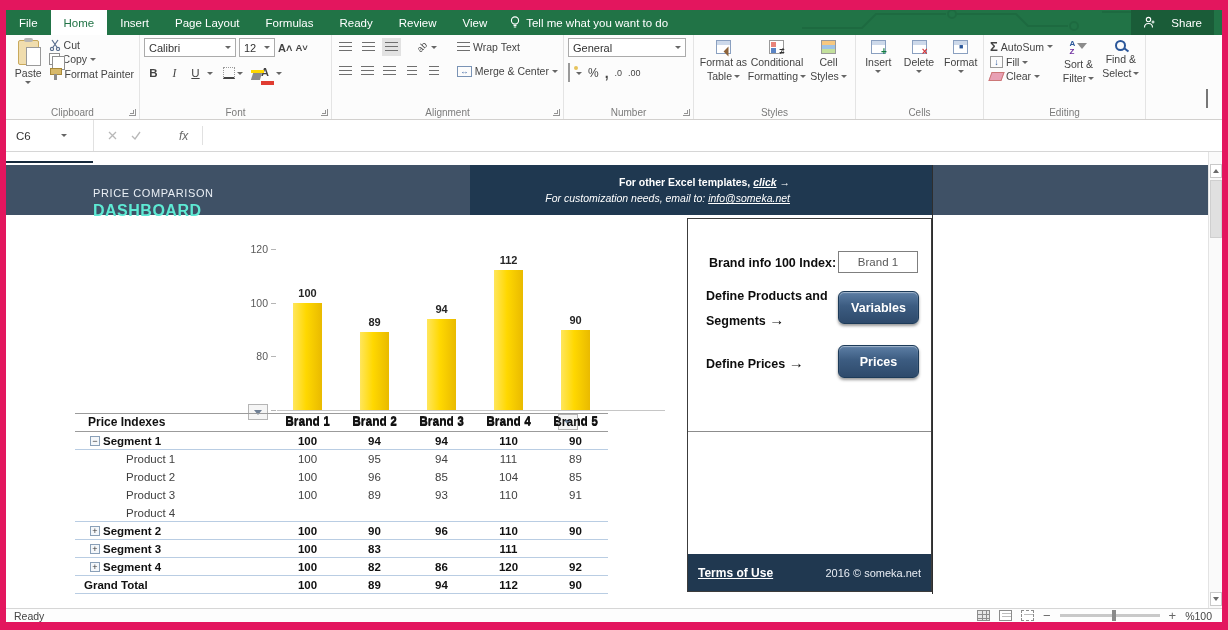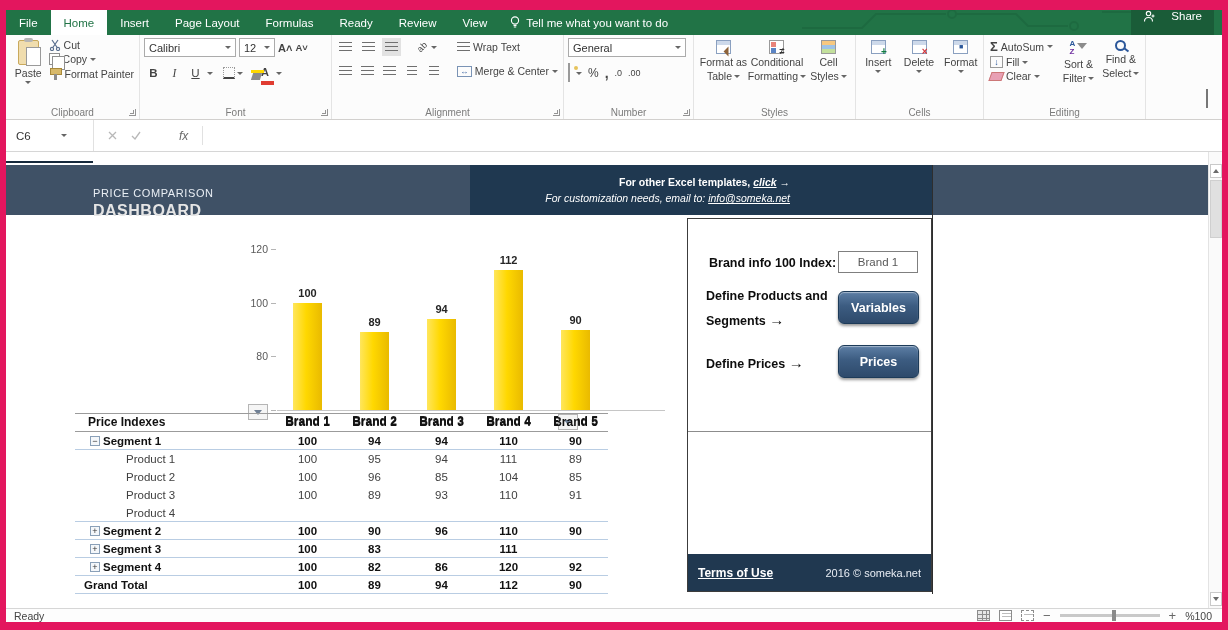--- a/index.html
+++ b/index.html
@@ -7,21 +7,21 @@
   body { position:relative; overflow:hidden; background:#e3165e;
          font-family:"Liberation Sans","DejaVu Sans",sans-serif; }
   .app { position:absolute; left:6px; top:10px; width:1216px; height:612px; background:#fff; }
 
   
   .tabbar { position:absolute; left:0; top:0; width:100%; height:25px; background:#217346; display:flex; align-items:stretch; }
   .deco { position:absolute; right:0; top:0; width:420px; height:25px; opacity:.55; pointer-events:none; }
   .tab { color:#fff; font-size:11.5px; padding:8px 13px; display:flex; align-items:center; position:relative; z-index:1; }
   .tab.active { background:#fff; color:#217346; }
   .tellme { display:flex; align-items:center; gap:6px; color:#fff; font-size:11.5px; padding:0 10px; z-index:1; }
-  .share { position:absolute; right:8px; top:0; height:25px; display:flex; gap:15px;
+  .share { position:absolute; right:8px; top:0; height:25px; display:flex; align-items:center; gap:15px;
            background:#1a5c38; color:#fff; font-size:11.5px; padding:0 12px; z-index:1; }
 
   
   .ribbon { position:absolute; left:0; top:25px; width:100%; height:85px; background:#fcfcfc; border-bottom:1px solid #d2d0ce; display:flex; }
   .grp { position:relative; border-right:1px solid #e4e4e4; padding:3px 3px 15px 4px; flex:0 0 auto; }
   .grp-label { position:absolute; bottom:1px; left:0; right:0; text-align:center; font-size:10px; color:#7b7b7b; }
   .launcher { position:absolute; right:3px; bottom:3px; width:7px; height:7px; border-right:1px solid #949494; border-bottom:1px solid #949494; }
   .launcher:after { content:""; position:absolute; right:1px; bottom:1px; width:3px; height:3px; border-right:1px solid #949494; border-bottom:1px solid #949494; }
   .rbtn { display:flex; align-items:center; gap:3px; font-size:10.5px; color:#444; padding:1px 2px; white-space:nowrap; }
   .bigbtn { display:flex; flex-direction:column; align-items:center; font-size:10.5px; color:#444; justify-content:flex-start; gap:2px; padding-top:2px; }
@@ -79,21 +79,21 @@
   .finput { flex:1; height:100%; }
 
   
   .sheet { position:absolute; left:0; top:142px; width:1216px; height:456px; background:#fff; overflow:hidden; }
   .abs { position:absolute; }
   .topline { left:0; top:9px; width:87px; height:2px; background:#16293c; }
   .band-left  { left:0;   top:13px; width:464px; height:50px; background:#3f5166; }
   .band-mid   { left:464px; top:13px; width:462px; height:50px; background:#1f3850; }
   .band-right { left:926px; top:13px; width:276px; height:50px; background:#3f5166; }
   .band-title-sm { left:87px; top:22px; font-size:11px; letter-spacing:.6px; color:#e9eef4; }
-  .band-title-lg { left:87px; top:37px; font-size:16px; font-weight:bold; color:#e5e5e5; letter-spacing:.5px; }
+  .band-title-lg { left:87px; top:37px; font-size:16px; font-weight:bold; color:#5eead4; letter-spacing:.5px; }
   .promo { position:absolute; right:142px; top:9px; text-align:right; color:#fff; font-size:10.5px; line-height:16px; white-space:nowrap; }
   .promo .it { font-style:italic; }
   .promo .b { font-weight:bold; }
   .promo a, .promo .lnk { color:#fff; text-decoration:underline; font-style:italic; }
   .logo { position:absolute; right:10px; top:5px; width:108px; height:38px; background:#fff; border:1px solid #111; padding:1px 4px; }
   .logo .word { font-size:24px; font-weight:bold; color:#111; letter-spacing:-1px; line-height:26px; font-family:"DejaVu Sans","Liberation Sans",sans-serif; }
   .logo .dot-o { display:inline-block; width:13px; height:13px; border-radius:50%; background:#1b2a3d; margin:0 .5px; }
   .logo .sub { position:absolute; right:5px; bottom:2px; font-size:6.5px; color:#666; letter-spacing:.4px; }
   .vline { left:926px; top:13px; width:1px; height:429px; background:#2e2e2e; }
 

